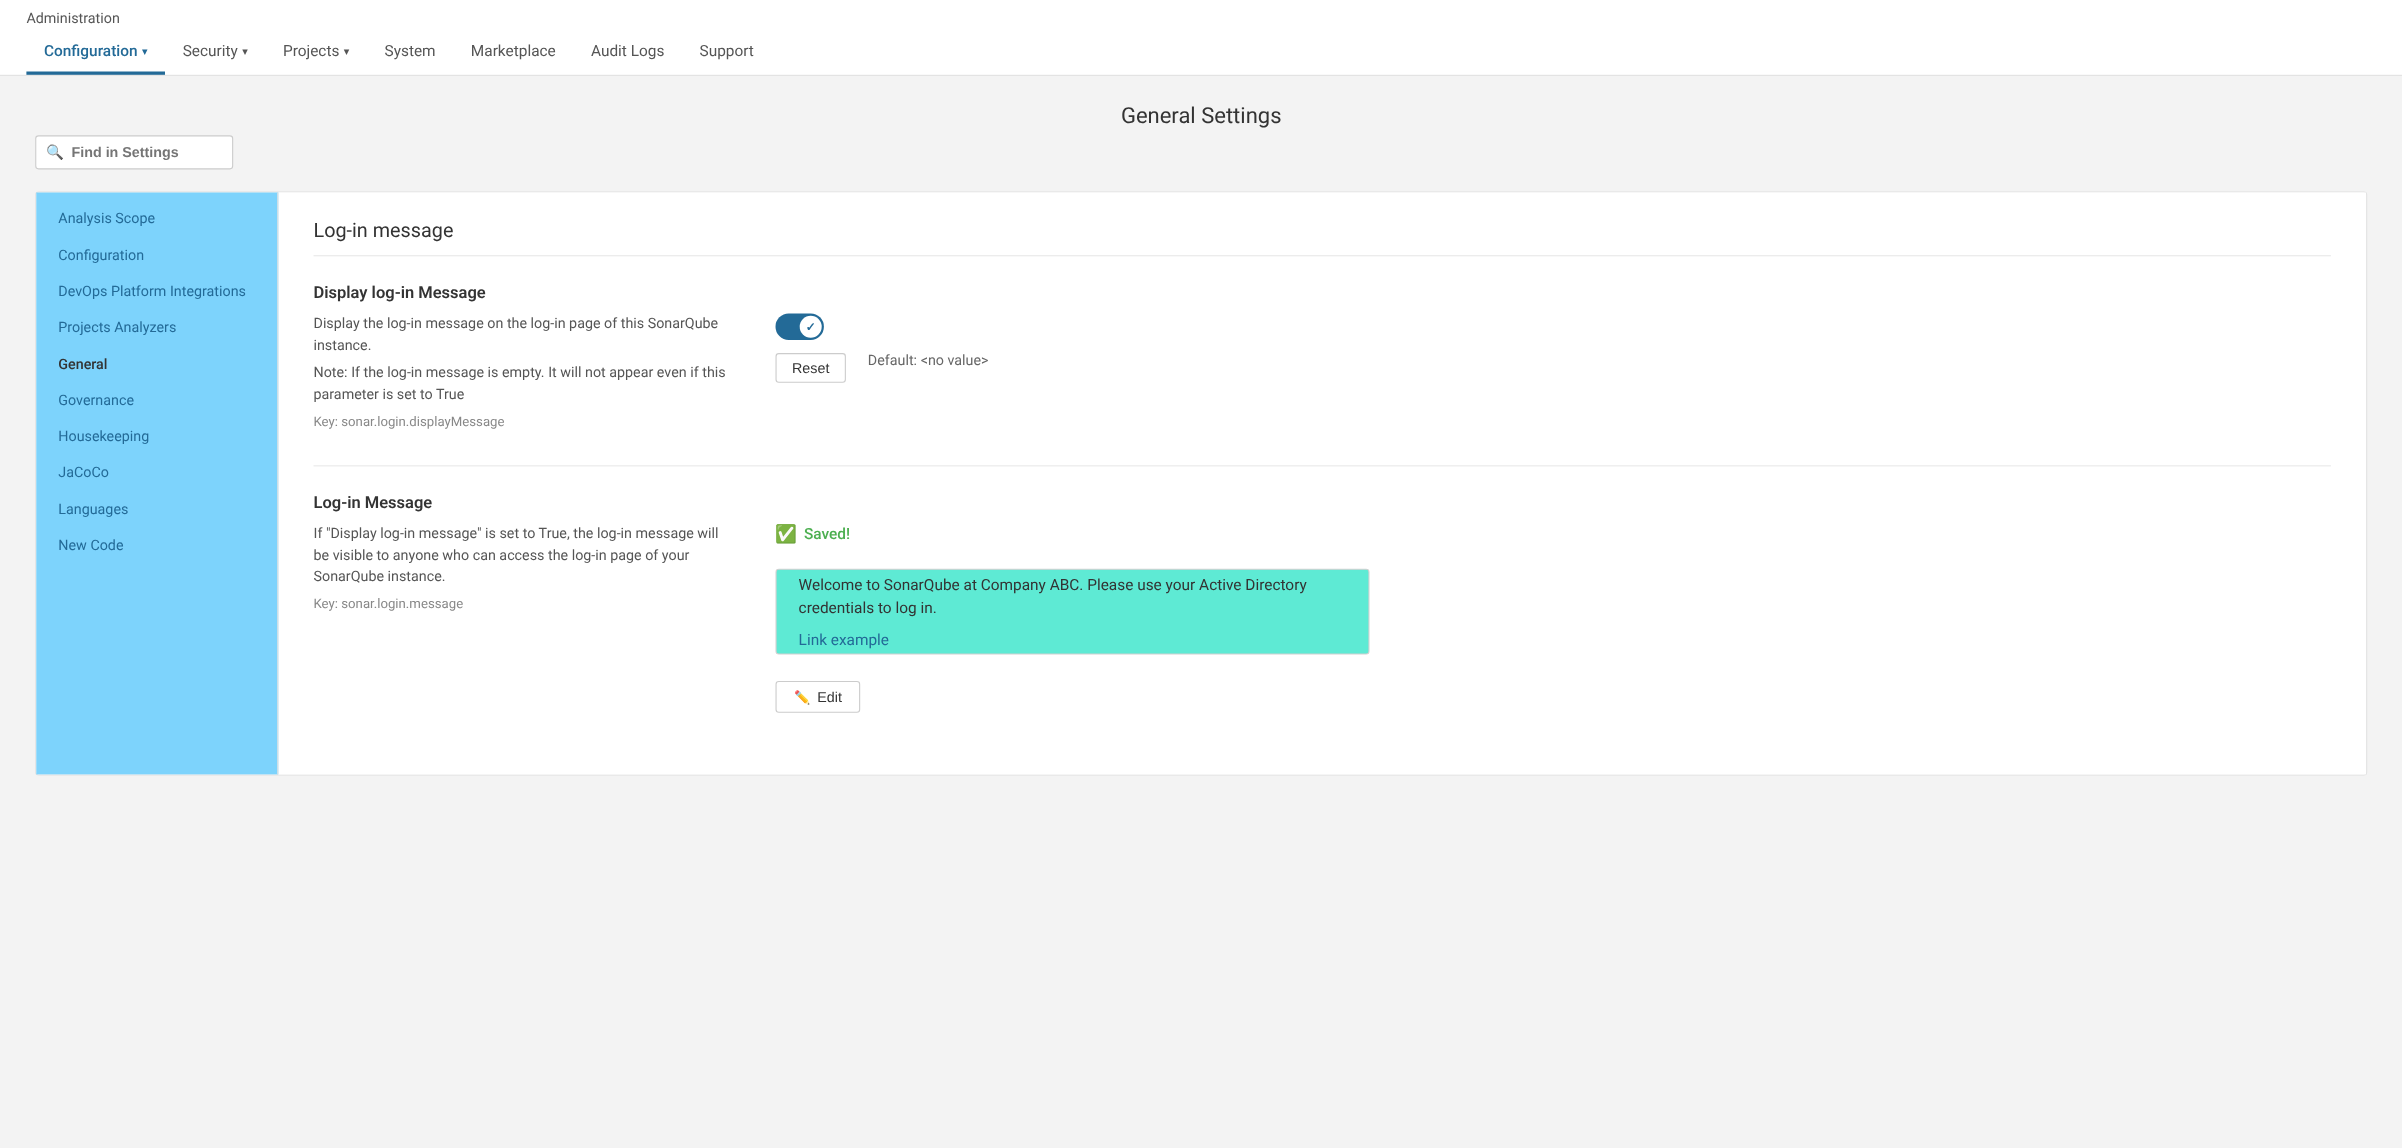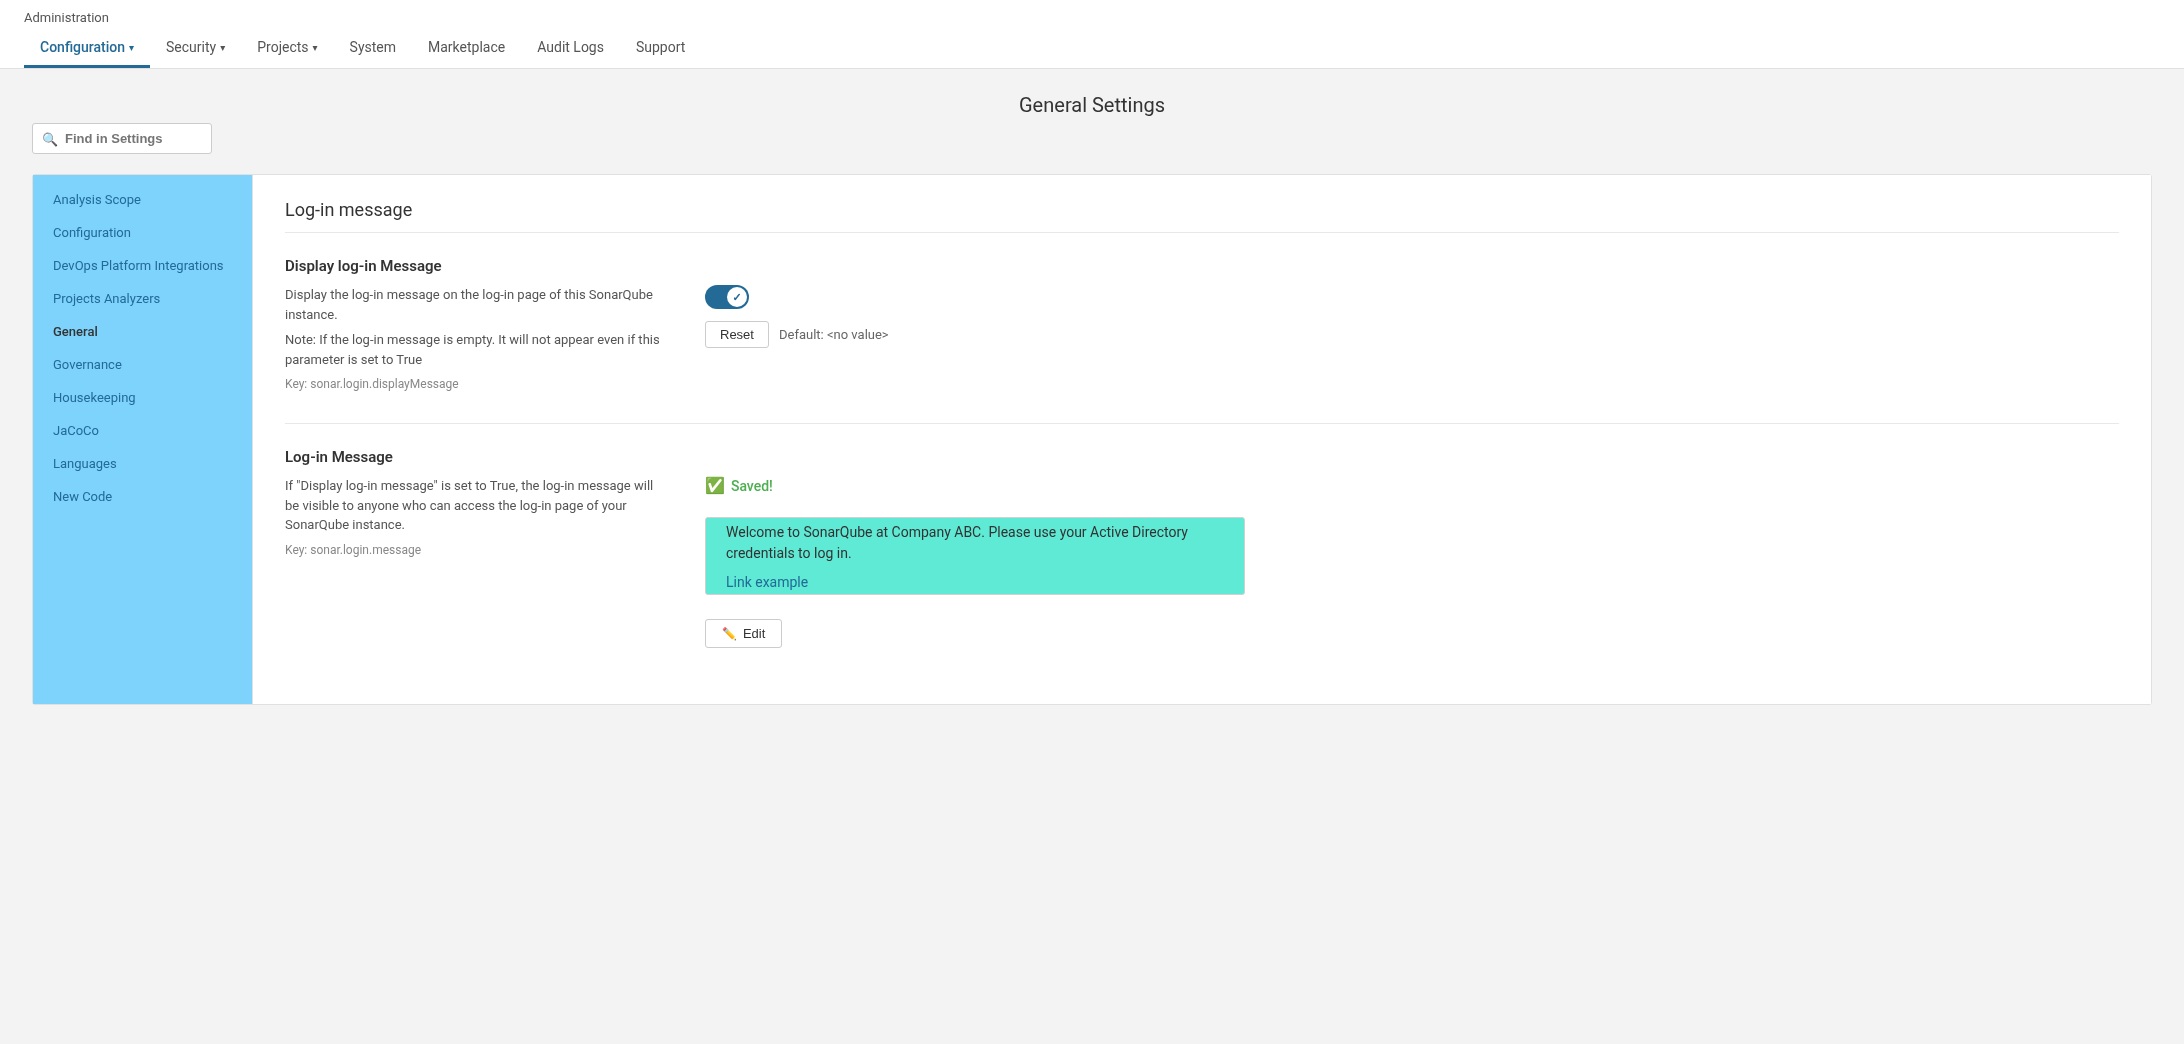--- a/index.html
+++ b/index.html
@@ -39,21 +39,21 @@
     .setting-description p { font-size: 13px; color: #555; line-height: 1.5; margin-bottom: 6px; }
     .setting-description .key-label { font-size: 12px; color: #888; }
     .setting-control { flex: 1; display: flex; flex-direction: column; align-items: flex-start; gap: 12px; }
 
     
     .toggle-switch { position: relative; width: 44px; height: 24px; cursor: pointer; }
     .toggle-track { width: 44px; height: 24px; background: #236a97; border-radius: 12px; position: relative; display: flex; align-items: center; }
     .toggle-thumb { width: 20px; height: 20px; background: #fff; border-radius: 50%; position: absolute; right: 2px; top: 2px; display: flex; align-items: center; justify-content: center; }
     .toggle-thumb::after { content: '✓'; font-size: 11px; color: #236a97; font-weight: bold; }
 
-    .reset-row { display: flex; align-items: center; gap: 10px; }
+    .reset-row { display: flex; gap: 20px; }
     .btn-reset { padding: 5px 14px; border: 1px solid #ccc; background: #fff; border-radius: 3px; font-size: 13px; color: #333; cursor: pointer; }
     .default-text { font-size: 13px; color: #666; }
 
     .divider { border: none; border-top: 1px solid #e8e8e8; margin: 24px 0; }
 
     .saved-indicator { display: flex; align-items: center; gap: 6px; color: #4caf50; font-size: 14px; font-weight: 500; margin-bottom: 10px; }
     .saved-indicator .check-icon { color: #4caf50; font-size: 16px; }
 
     .message-preview-box { border: 1px solid #d0d0d0; border-radius: 3px; padding: 4px 20px; background: #5eead4; max-width: 540px; margin-bottom: 12px; }
     .message-preview-box p { font-size: 14px; color: #333; line-height: 1.5; margin-bottom: 10px; }

